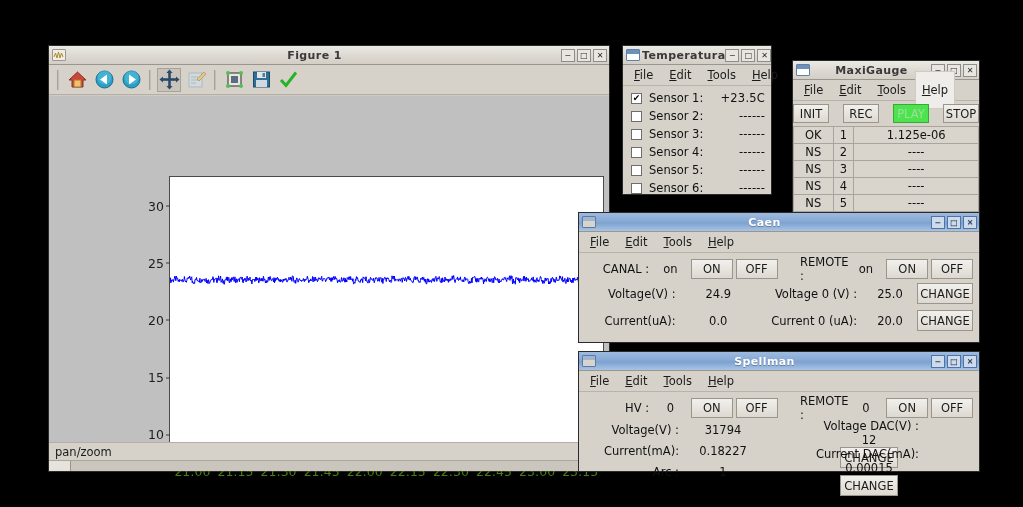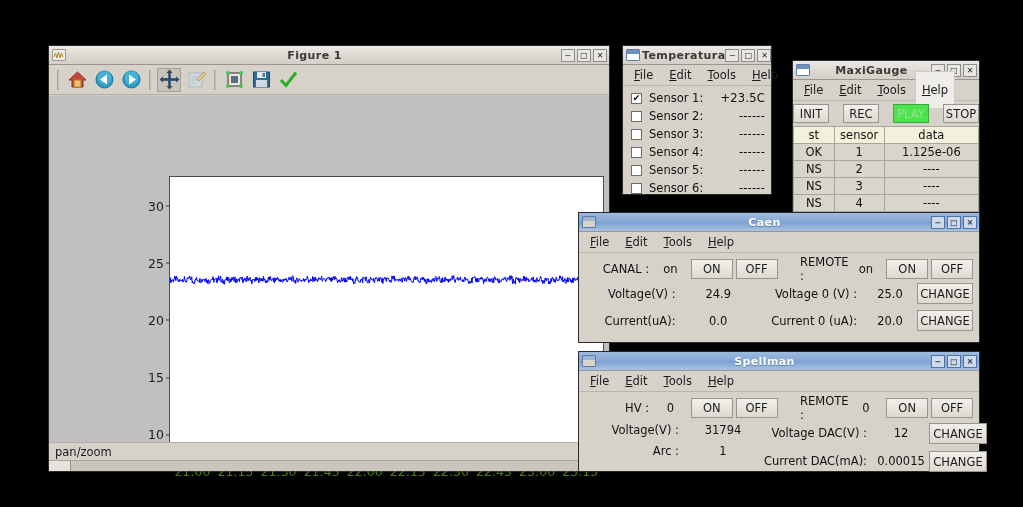--- a/index.html
+++ b/index.html
@@ -118,21 +118,21 @@
   .r1-gap { width: 26px; }
   .vrow { display: flex; align-items: center; height: 27px; }
   .v-lbl { width: 100px; text-align: right; padding-right: 6px; }
   .v-val { width: 76px; text-align: center; }
   .v-lbl2 { width: 112px; text-align: right; padding-right: 6px; }
   .v-val2 { width: 56px; text-align: center; }
   .chg { width: 58px; height: 21px; line-height: 20px; }
   .sp-left { width: 180px; }
   .sp-left .vrow { height: 21px; }
   .sp-right { flex: 1; }
-  .sp-right .vrow { height: 28px; }
+  .sp-right .vrow { height: 28px; flex-direction: column; }
 </style>
 </head>
 <body>
 
 <div id="root">
 
   <div class="win" id="figure1">
     <div class="titlebar inactive">
       <span class="tb-icon" style="background:#efede8;border-color:#9b9790;">
         <svg width="12" height="10" viewBox="0 0 12 10">
@@ -306,25 +306,20 @@
       <span class="menu-item hover"><u>H</u>elp</span>
     </div>
     <div id="mg-btnrow">
       <span class="btn">INIT</span>
       <span class="btn">REC</span>
       <span class="btn green">PLAY</span>
       <span class="btn">STOP</span>
     </div>
     <table class="mg-table">
       <tbody>
-          <tr>
-        <th class="mg-c1">st</th>
-        <th class="mg-c2">sensor</th>
-        <th class="mg-c3">data</th>
-      </tr>
       <tr>
         <td>OK</td>
         <td>1</td>
         <td>1.125e-06</td>
       </tr>
       <tr>
         <td>NS</td>
         <td>2</td>
         <td>----</td>
       </tr>
@@ -427,20 +422,24 @@
         <span>REMOTE :</span>
         <span class="r1-val">0</span>
         <span class="btn r1-btn">ON</span>
         <span class="btn r1-btn">OFF</span>
       </div>
       <div style="display:flex;">
         <div class="sp-left">
           <div class="vrow">
             <span class="v-lbl">Voltage(V) :</span>
             <span class="v-val">31794</span>
+          </div>
+          <div class="vrow">
+            <span class="v-lbl">Current(mA):</span>
+            <span class="v-val">0.18227</span>
           </div>
           <div class="vrow">
             <span class="v-lbl">Arc :</span>
             <span class="v-val">1</span>
           </div>
         </div>
         <div class="sp-right">
           <div class="vrow">
             <span class="v-lbl2">Voltage DAC(V) :</span>
             <span class="v-val2">12</span>

